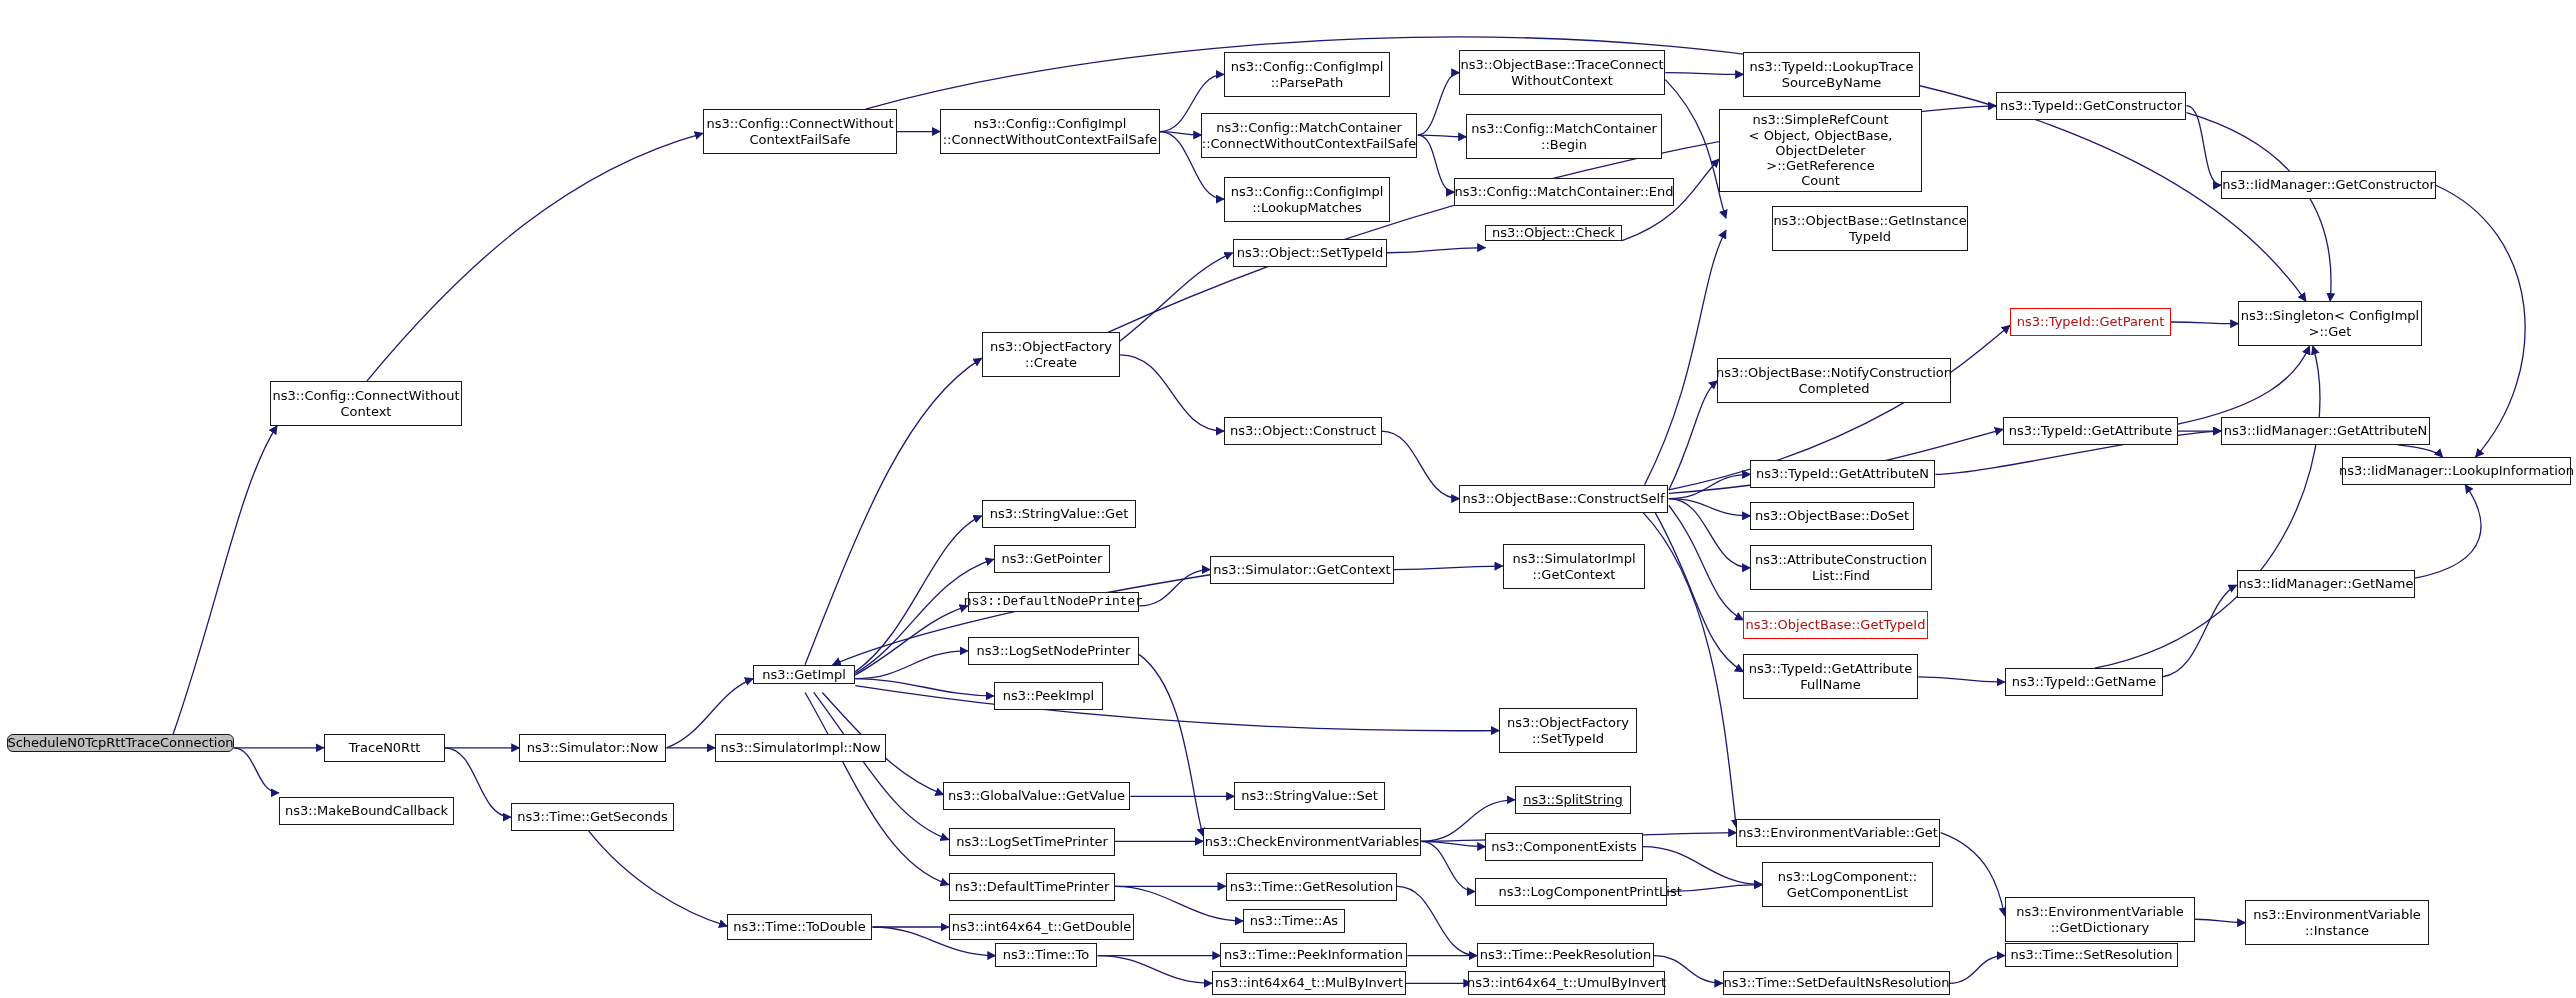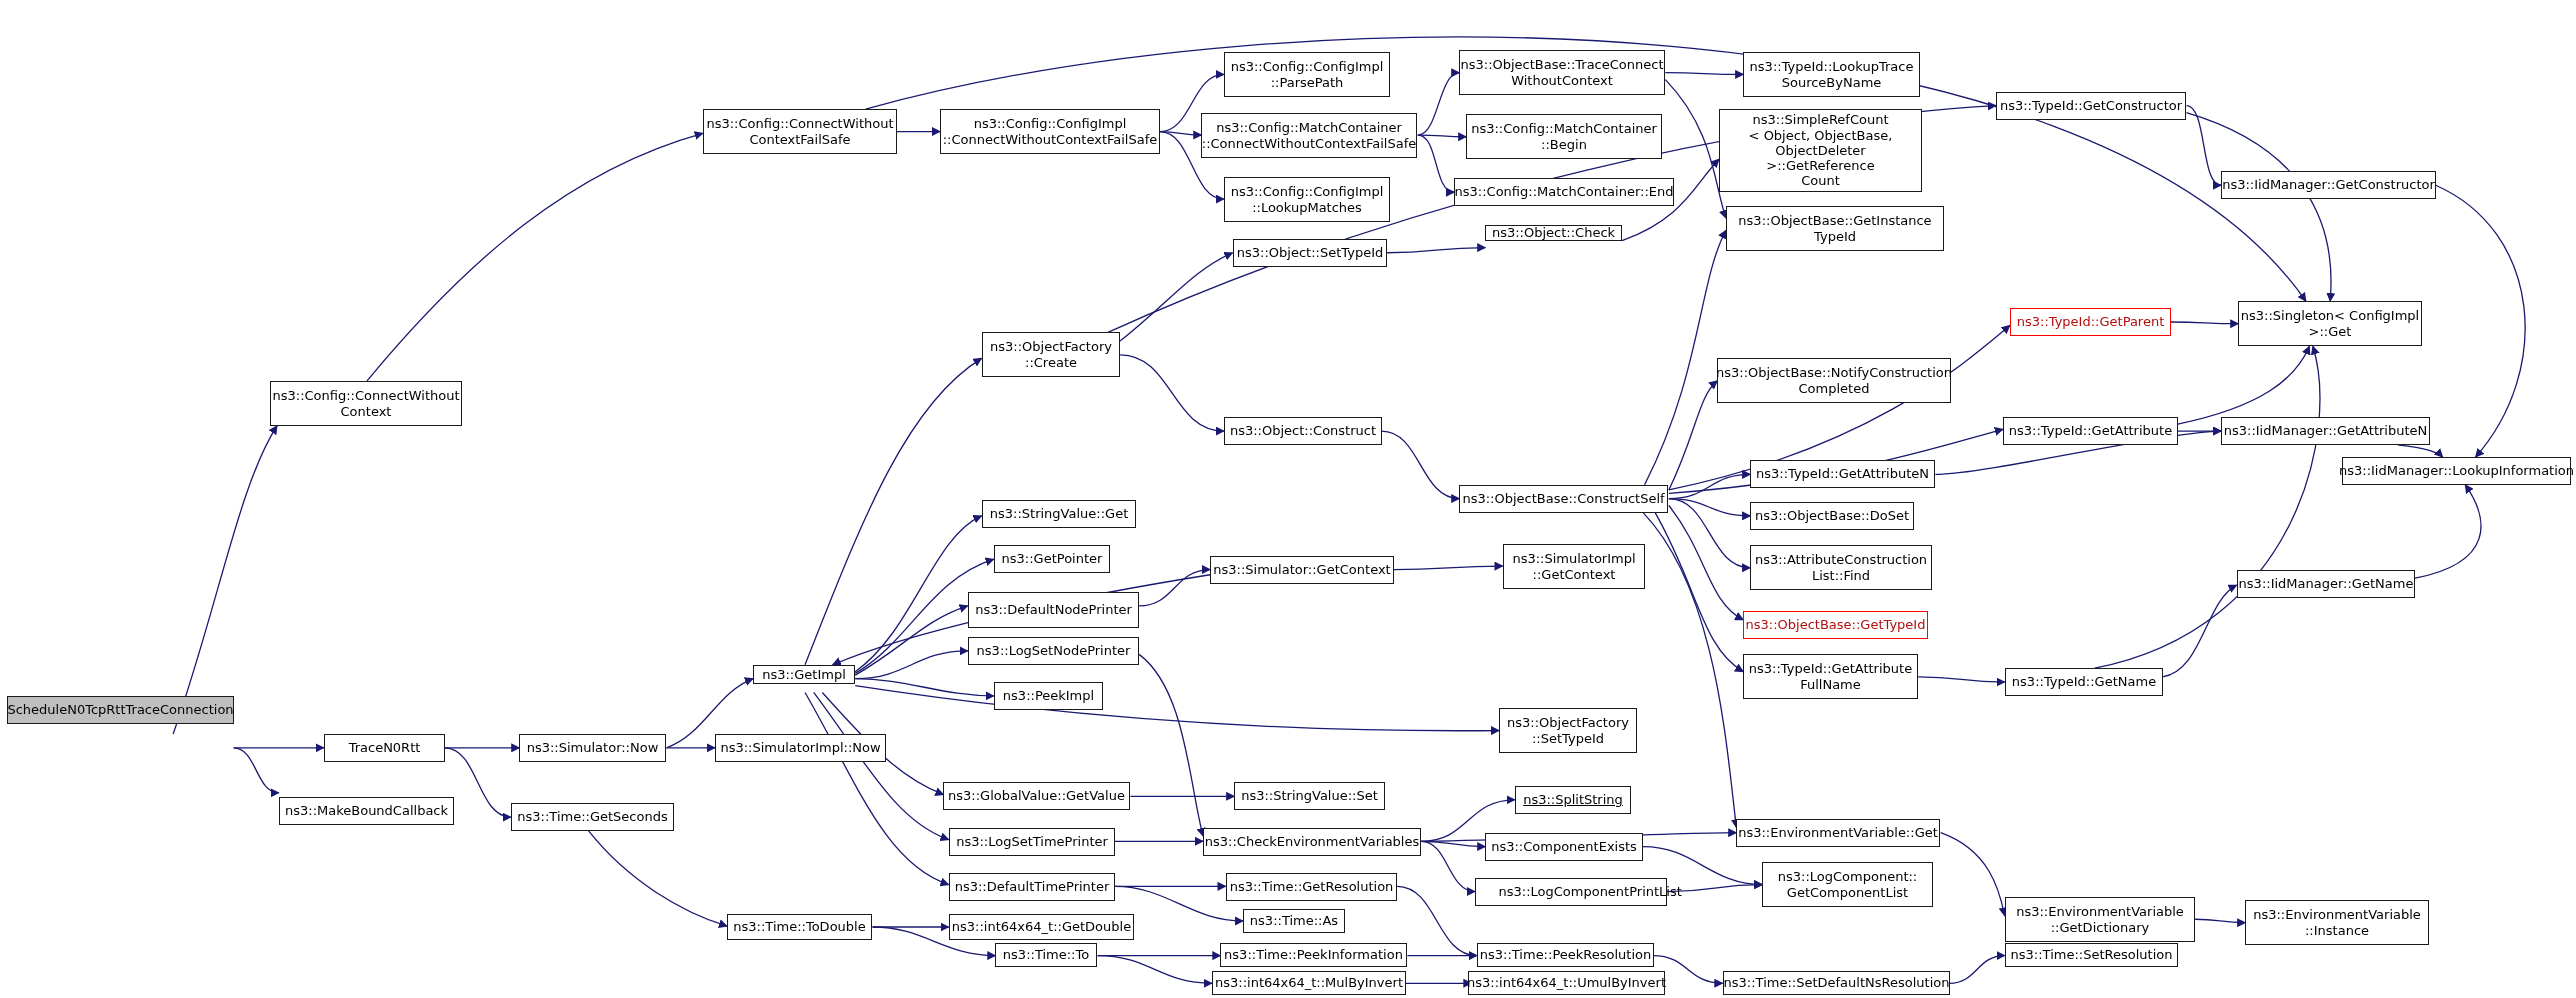--- a/index.html
+++ b/index.html
@@ -129,21 +129,21 @@
       <path d="M1008,1071 C1068,1071 1090,1104 1150,1104" class="edge" marker-end="url(#arrowhead)"></path>
       <path d="M1268,1104 C1328,1104 1350,1104 1410,1104" class="edge" marker-end="url(#arrowhead)"></path>
       <path d="M1268,1104 C1328,1104 1340,1136 1400,1136" class="edge" marker-end="url(#arrowhead)"></path>
       <path d="M1626,1104 C1666,1104 1666,1104 1706,1104" class="edge" marker-end="url(#arrowhead)"></path>
       <path d="M1624,1136 C1662,1136 1662,1136 1700,1136" class="edge" marker-end="url(#arrowhead)"></path>
       <path d="M1614,1024 C1660,1024 1660,1104 1706,1104" class="edge" marker-end="url(#arrowhead)"></path>
       <path d="M1910,1104 C1950,1104 1950,1136 1990,1136" class="edge" marker-end="url(#arrowhead)"></path>
       <path d="M2252,1136 C2284,1136 2284,1104 2316,1104" class="edge" marker-end="url(#arrowhead)"></path>
     </svg>
   <div id="nodes-layer">
-      <div class="node current" style="left: 7px; top: 696px; width: 227px; height: 28px;">ScheduleN0TcpRttTraceConnection</div>
+      <div class="node current" style="left: 7px; top: 734px; width: 227px; height: 18px; border-radius: 6px;">ScheduleN0TcpRttTraceConnection</div>
       <div class="node" style="left: 324px; top: 734px; width: 121px; height: 28px;">TraceN0Rtt</div>
       <div class="node" style="left: 279px; top: 779px; width: 175px; height: 28px; margin-top: 18px;">ns3::MakeBoundCallback</div>
       <div class="node" style="left: 270px; top: 381px; width: 192px; height: 45px;">ns3::Config::ConnectWithout
 Context</div>
       <div class="node" style="left: 703px; top: 109px; width: 194px; height: 45px;">ns3::Config::ConnectWithout
 ContextFailSafe</div>
       <div class="node" style="left: 940px; top: 109px; width: 220px; height: 45px;">ns3::Config::ConfigImpl
 ::ConnectWithoutContextFailSafe</div>
       <div class="node" style="left: 1224px; top: 52px; width: 166px; height: 45px;">ns3::Config::ConfigImpl
 ::ParsePath</div>
@@ -155,21 +155,21 @@
 WithoutContext</div>
       <div class="node" style="left: 1466px; top: 114px; width: 196px; height: 45px;">ns3::Config::MatchContainer
 ::Begin</div>
       <div class="node" style="left: 1454px; top: 178px; width: 220px; height: 28px;">ns3::Config::MatchContainer::End</div>
       <div class="node" style="left: 1743px; top: 52px; width: 177px; height: 45px;">ns3::TypeId::LookupTrace
 SourceByName</div>
       <div class="node" style="left: 1719px; top: 109px; width: 203px; height: 83px;">ns3::SimpleRefCount
 &lt; Object, ObjectBase,
 ObjectDeleter &gt;::GetReference
 Count</div>
-      <div class="node" style="left: 1726px; top: 206px; width: 218px; height: 45px;">ns3::ObjectBase::GetInstance
+      <div class="node" style="left: 1772px; top: 206px; width: 196px; height: 45px;">ns3::ObjectBase::GetInstance
 TypeId</div>
       <div class="node" style="left: 1233px; top: 239px; width: 154px; height: 28px;">ns3::Object::SetTypeId</div>
       <div class="node" style="left: 1485px; top: 225px; width: 137px; height: 16px;">ns3::Object::Check</div>
       <div class="node" style="left: 1996px; top: 92px; width: 190px; height: 28px;">ns3::TypeId::GetConstructor</div>
       <div class="node" style="left: 2221px; top: 171px; width: 215px; height: 28px;">ns3::IidManager::GetConstructor</div>
       <div class="node" style="left: 2238px; top: 301px; width: 184px; height: 45px;">ns3::Singleton&lt; ConfigImpl
 &gt;::Get</div>
       <div class="node truncated" style="left: 2010px; top: 308px; width: 161px; height: 28px;">ns3::TypeId::GetParent</div>
       <div class="node" style="left: 2342px; top: 457px; width: 229px; height: 28px;">ns3::IidManager::LookupInformation</div>
       <div class="node" style="left: 982px; top: 332px; width: 138px; height: 45px;">ns3::ObjectFactory
@@ -184,21 +184,21 @@
       <div class="node" style="left: 1750px; top: 502px; width: 164px; height: 28px;">ns3::ObjectBase::DoSet</div>
       <div class="node" style="left: 1750px; top: 545px; width: 182px; height: 45px;">ns3::AttributeConstruction
 List::Find</div>
       <div class="node truncated" style="left: 1743px; top: 611px; width: 185px; height: 28px;">ns3::ObjectBase::GetTypeId</div>
       <div class="node" style="left: 1743px; top: 654px; width: 175px; height: 45px;">ns3::TypeId::GetAttribute
 FullName</div>
       <div class="node" style="left: 2005px; top: 668px; width: 158px; height: 28px;">ns3::TypeId::GetName</div>
       <div class="node" style="left: 2237px; top: 570px; width: 178px; height: 28px;">ns3::IidManager::GetName</div>
       <div class="node" style="left: 982px; top: 500px; width: 154px; height: 28px;">ns3::StringValue::Get</div>
       <div class="node" style="left: 994px; top: 545px; width: 116px; height: 28px;">ns3::GetPointer</div>
-      <div class="node" style="left: 968px; top: 592px; width: 171px; height: 36px;">ns3::DefaultNodePrinter</div>
+      <div class="node" style="left: 968px; top: 592px; width: 171px; height: 20px; font-family: Liberation Mono, monospace;">ns3::DefaultNodePrinter</div>
       <div class="node" style="left: 1210px; top: 556px; width: 184px; height: 28px;">ns3::Simulator::GetContext</div>
       <div class="node" style="left: 1503px; top: 544px; width: 142px; height: 45px;">ns3::SimulatorImpl
 ::GetContext</div>
       <div class="node" style="left: 968px; top: 637px; width: 171px; height: 28px;">ns3::LogSetNodePrinter</div>
       <div class="node" style="left: 994px; top: 682px; width: 109px; height: 28px;">ns3::PeekImpl</div>
       <div class="node" style="left: 753px; top: 665px; width: 102px; height: 19px;">ns3::GetImpl</div>
       <div class="node" style="left: 519px; top: 734px; width: 147px; height: 28px;">ns3::Simulator::Now</div>
       <div class="node" style="left: 715px; top: 734px; width: 171px; height: 28px;">ns3::SimulatorImpl::Now</div>
       <div class="node" style="left: 1499px; top: 708px; width: 138px; height: 45px;">ns3::ObjectFactory
 ::SetTypeId</div>

